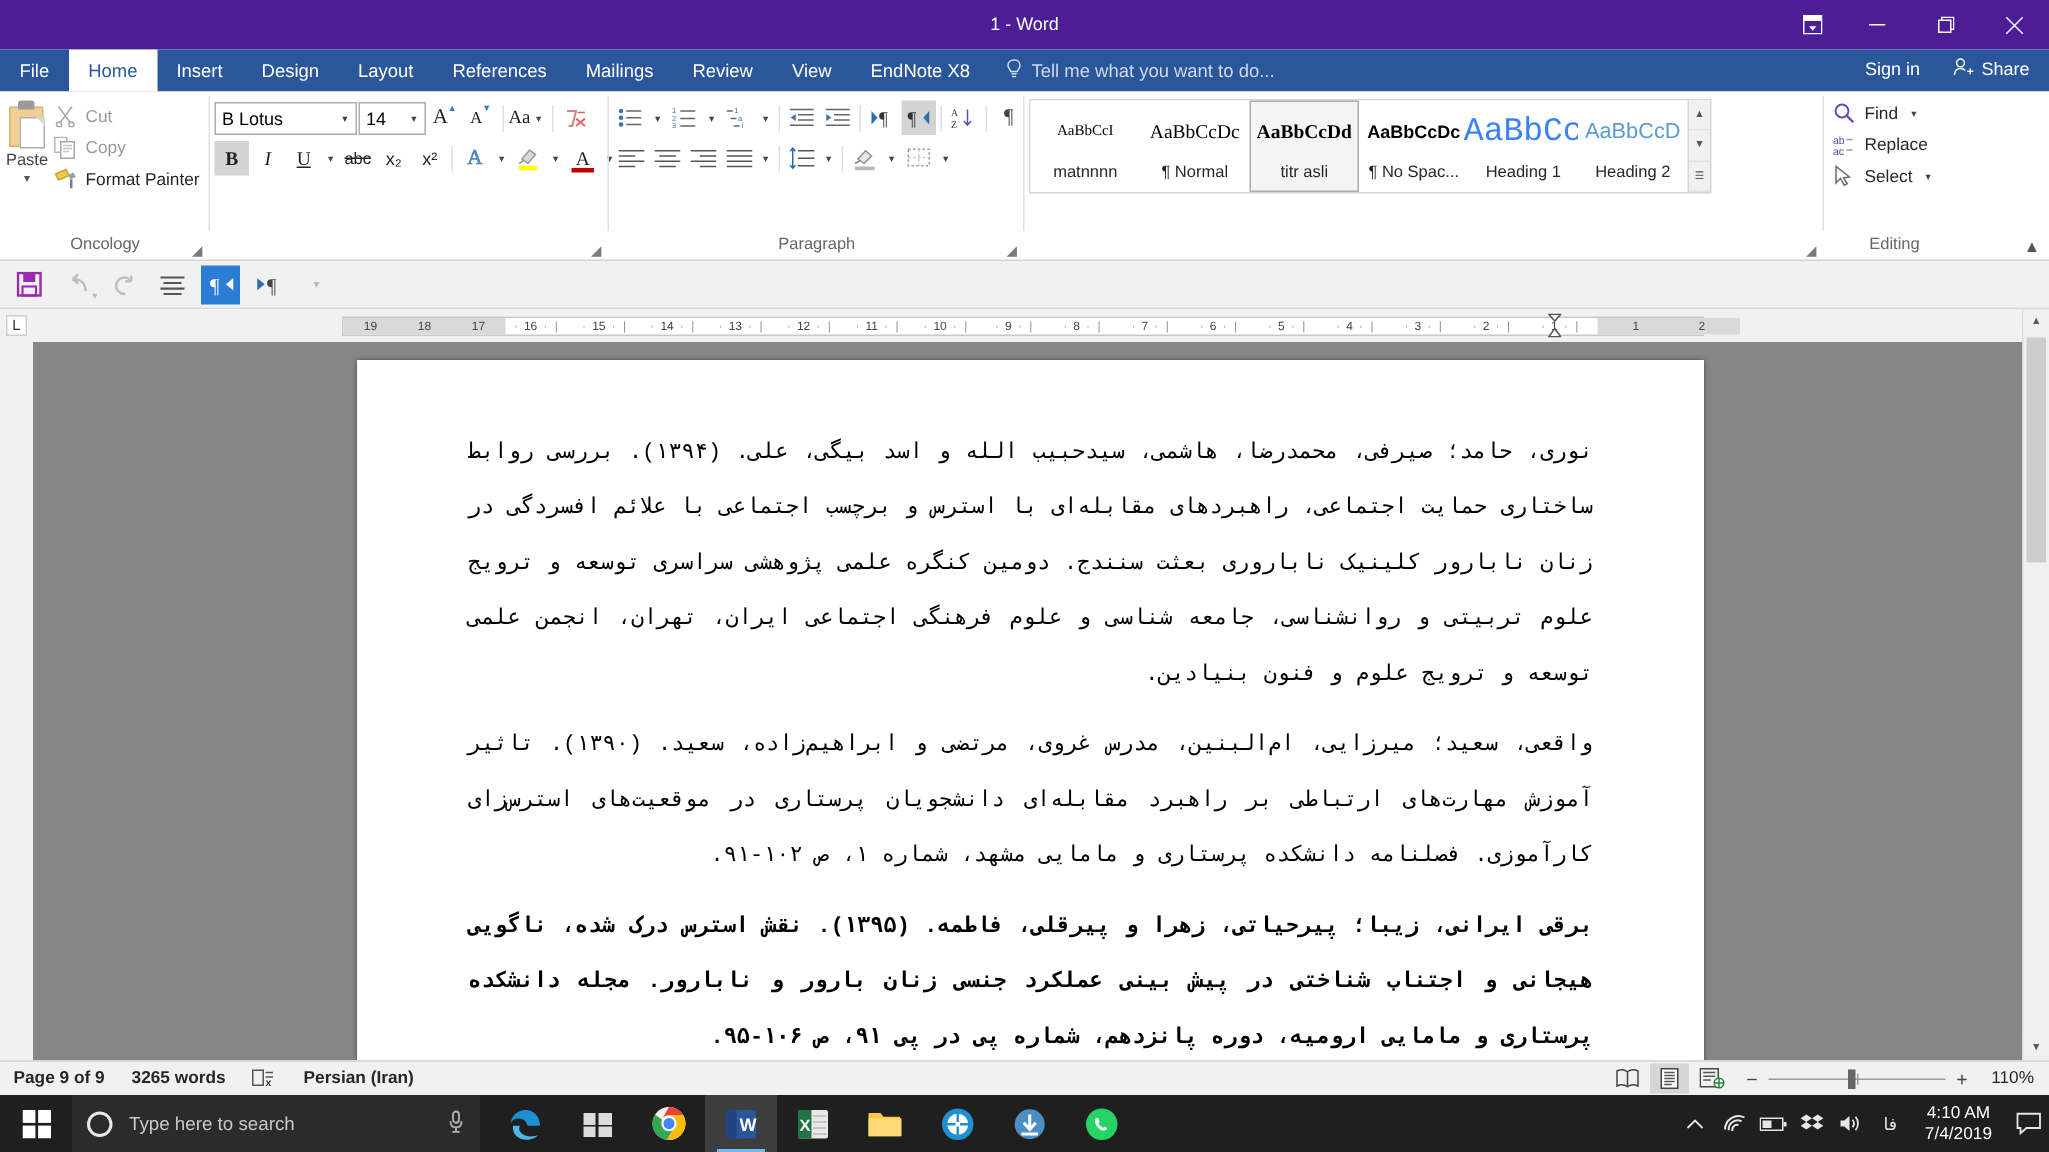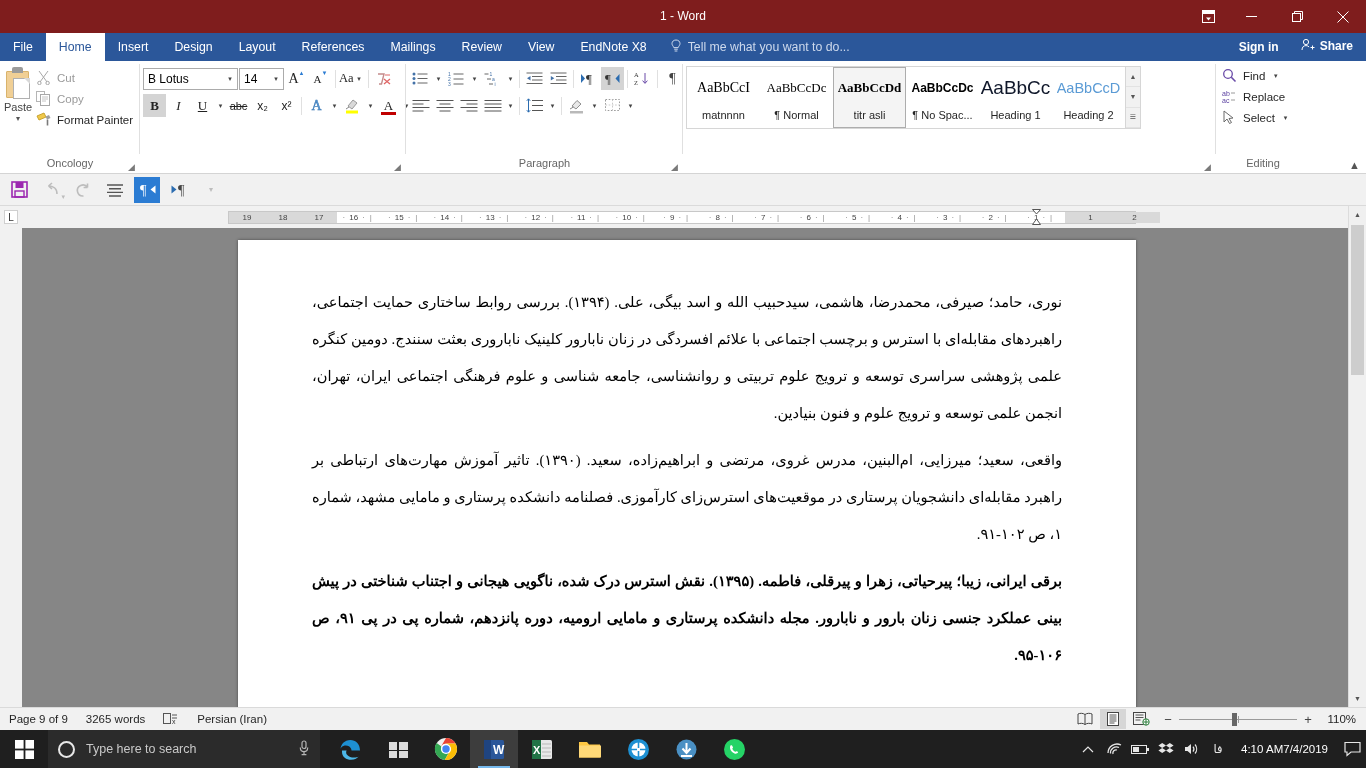--- a/index.html
+++ b/index.html
@@ -4,21 +4,21 @@
 <style>
   * { box-sizing: border-box; margin:0; padding:0; }
   html,body { width:1366px; height:768px; overflow:hidden; }
   body {
     font-family: "Liberation Sans", sans-serif;
     background:#fff;
     -webkit-font-smoothing: antialiased;
   }
   
   .titlebar {
-    height:33px; background:#7f1d1d; color:#fff;
+    height:33px; background:#4c1d95; color:#fff;
     display:flex; align-items:center; position:relative;
   }
   .titlebar .title {
     position:absolute; left:0; right:0; text-align:center;
     font-size:12px; line-height:33px;
   }
   .win-btns { position:absolute; right:0; top:0; display:flex; height:33px; z-index:3;}
   .win-btn {
     width:46px; height:33px; display:flex; align-items:center; justify-content:center;
     color:#fff; font-size:13px;
@@ -33,21 +33,21 @@
     height:28px; padding:0 13px; color:#fff; font-size:12.3px;
     display:flex; align-items:center; white-space:nowrap;
   }
   .tab.active { background:#fff; color:#2b579a; font-weight:normal; }
   .tellme {
     display:flex; align-items:center; height:28px; padding:0 10px;
     color:#cdd9ec; font-size:12.3px; gap:6px; white-space:nowrap;
   }
   .tb-right {
     position:absolute; right:4px; bottom:4px; display:flex;
-    align-items:flex-end; gap:4px;font-weight:bold;
+    align-items:center; gap:4px;
   }
   .signin { color:#fff; font-size:12px; padding:3px 9px; }
   .share {
     color:#fff; font-size:12px; padding:3px 9px; display:flex;
     align-items:center; gap:5px; background:#2b579a;
   }
   
   .ribbon {
     height:113px; background:#fff; border-bottom:1px solid #d4d4d4;
     display:flex; position:relative;
@@ -127,21 +127,21 @@
   .gallery {
     display:flex; border:1px solid #d6d6d6; height:63px; margin-top:1px;
   }
   .style-item {
     width:73px; border:1px solid transparent; display:flex;
     flex-direction:column; align-items:center; justify-content:center;
     background:#fff;
   }
   .style-item.sel { border:1px solid #adadad; background:#f4f4f4; }
   .style-prev {
-    font-size:14px; height:34px; display:flex; align-items:center;
+    font-size:10px; height:34px; display:flex; align-items:center;
     justify-content:center; overflow:hidden; white-space:nowrap;
     font-family:"Liberation Serif", serif;
   }
   .style-name {
     font-size:11px; color:#262626; height:20px; line-height:20px;
     overflow:hidden; white-space:nowrap; max-width:70px; text-align:center;
   }
   .gal-scroll {
     width:15px; display:flex; flex-direction:column; border-left:1px solid #d6d6d6;
   }
@@ -194,21 +194,21 @@
   .doc-scrollarea {
     position:absolute; left:22px; right:18px; top:22px; bottom:0;
     background:#868686; overflow:hidden;
   }
   .page {
     position:absolute; left:216px; top:12px; width:898px; height:600px;
     background:#fff; box-shadow:0 0 3px rgba(0,0,0,.45);
   }
   .page-inner { padding:44px 74px 0 74px; }
   .fa-par {
-    direction:rtl; text-align:justify; font-family:Liberation Serif, serif;
+    direction:rtl; text-align:justify; font-family:Liberation Mono, monospace;
     font-size:14.6px; line-height:37px; color:#000; margin-bottom:10px;
   }
   .fa-par.bold { font-weight:bold; }
   .en-ref {
     direction:ltr; text-align:justify; font-family:"Liberation Serif", serif;
     font-size:15.2px; line-height:20.6px; color:#000;
     padding-left:42px; text-indent:-42px; margin-top:2px;
   }
   .it { font-style:italic; }
   .sp-red { border-bottom:2px dotted #e00; }
@@ -225,21 +225,21 @@
   }
   .vs-thumb {
     position:absolute; left:2px; width:13px; background:#cdcdcd;
   }
   
   .statusbar {
     height:23px; background:#f1f1f1; display:flex; align-items:center;
     font-size:11.5px; color:#262626; border-top:1px solid #dadada;
     position:relative;
   }
-  .sb-item { padding:0 9px; height:25px; display:flex; align-items:center; gap:5px;}
+  .sb-item { padding:0 9px; height:25px; display:flex; align-items:center; gap:5px;font-weight:bold;}
   .sb-right {
     position:absolute; right:4px; display:flex; align-items:center; gap:2px;
   }
   .view-btn {
     width:26px; height:20px; display:flex; align-items:center;
     justify-content:center; color:#444;
   }
   .view-btn.on { background:#d6d6d6; }
   .zoomslider { display:flex; align-items:center; gap:5px; padding:0 6px; }
   .zs-track {
@@ -280,21 +280,21 @@
   .tb-app.active { background:#3d3d3d; }
   .tray {
     position:absolute; right:0; display:flex; align-items:center; height:38px;
     color:#e6e6e6;
   }
   .tray-ico {
     width:26px; height:38px; display:flex; align-items:center; justify-content:center;
     font-size:13px;
   }
   .clock {
-    display:flex; align-items:center; justify-content:center;
+    display:flex; flex-direction:column; align-items:center; justify-content:center;
     font-size:11.5px; line-height:14px; padding:0 10px; height:38px; color:#fff;
   }
   .notif { width:28px; height:38px; display:flex; align-items:center; justify-content:center;}
   .lang { font-size:11.5px; padding:0 6px; }
 </style>
 </head>
 <body>
 
 <div class="titlebar">
   <div class="title">1 - Word</div>
@@ -627,21 +627,21 @@
         </div>
         <div class="style-item sel">
           <div class="style-prev" style="font-weight:bold;font-size:13px;">AaBbCcDd</div>
           <div class="style-name">titr asli</div>
         </div>
         <div class="style-item">
           <div class="style-prev" style="font-family:'Liberation Sans',sans-serif;font-size:12px;font-weight:bold;">AaBbCcDc</div>
           <div class="style-name">¶ No Spac...</div>
         </div>
         <div class="style-item">
-          <div class="style-prev" style="font-family:Liberation Sans, sans-serif;font-size:19px;color:#0f172a;">AaBbCc</div>
+          <div class="style-prev" style="font-family:Liberation Mono, monospace;font-size:22px;color:#3b82f6;">AaBbCc</div>
           <div class="style-name">Heading 1</div>
         </div>
         <div class="style-item">
           <div class="style-prev" style="font-family:'Liberation Sans',sans-serif;font-size:14.5px;color:#5b9bd5;">AaBbCcD</div>
           <div class="style-name">Heading 2</div>
         </div>
         <div class="gal-scroll">
           <div class="gal-arrow">▲</div>
           <div class="gal-arrow">▼</div>
           <div class="gal-arrow">☰</div>

